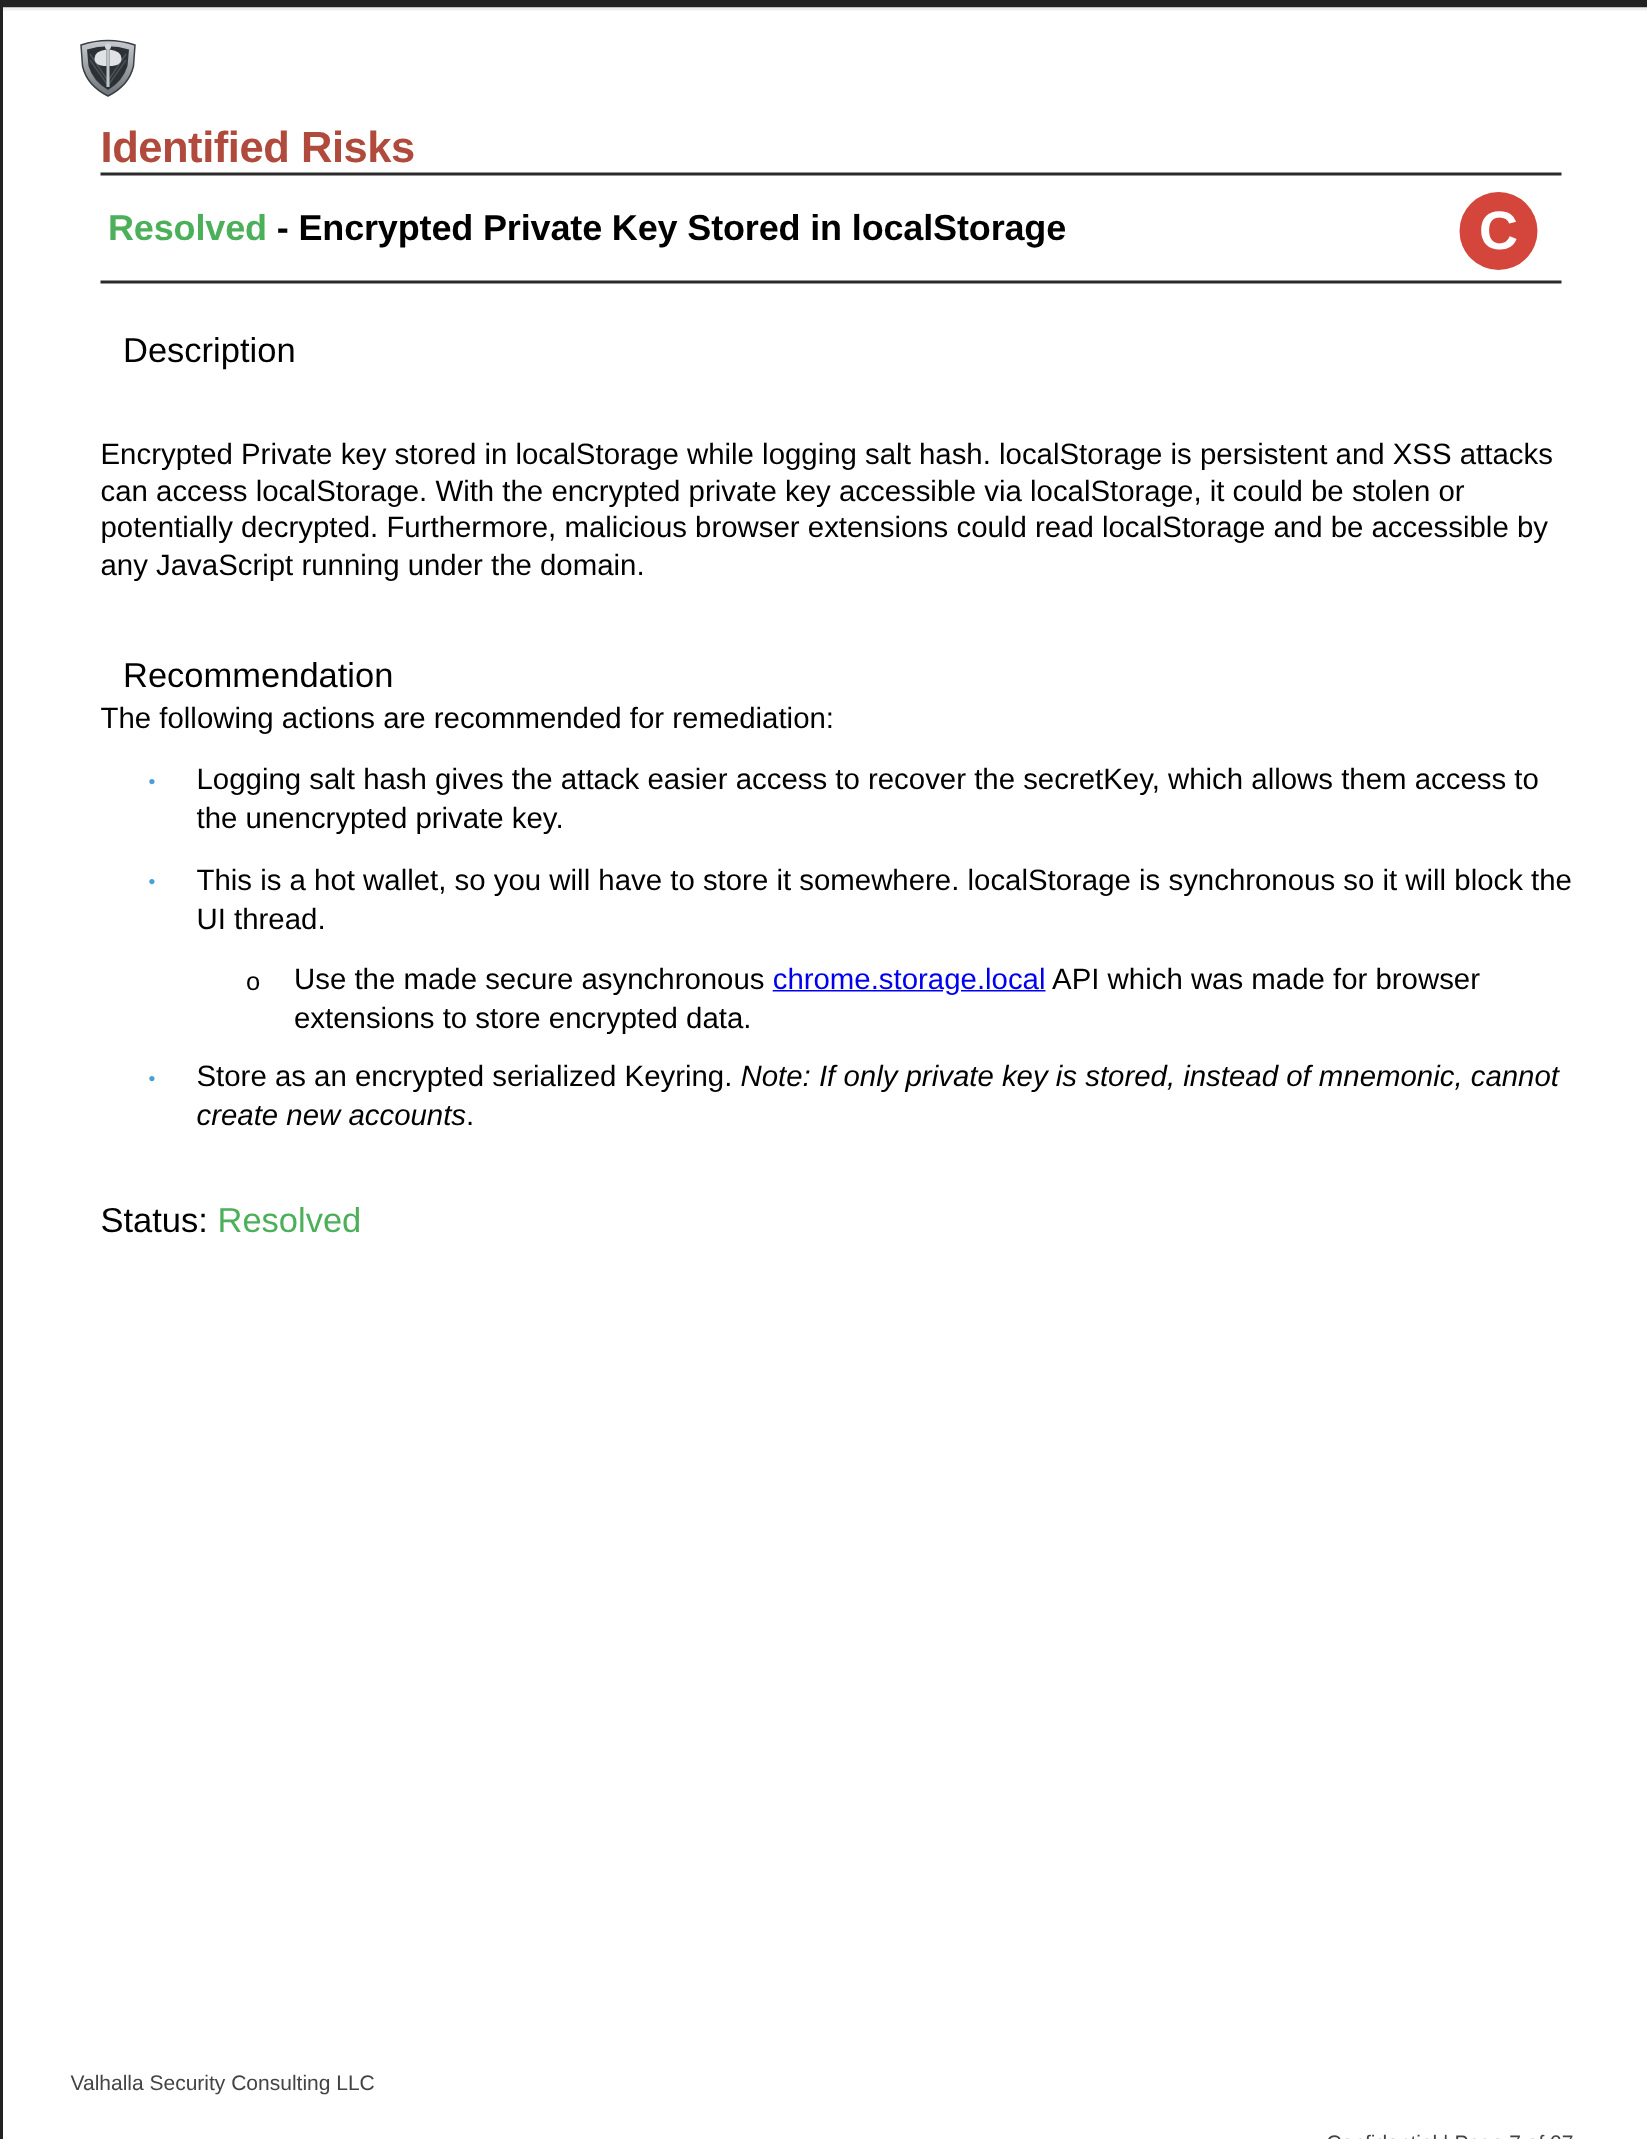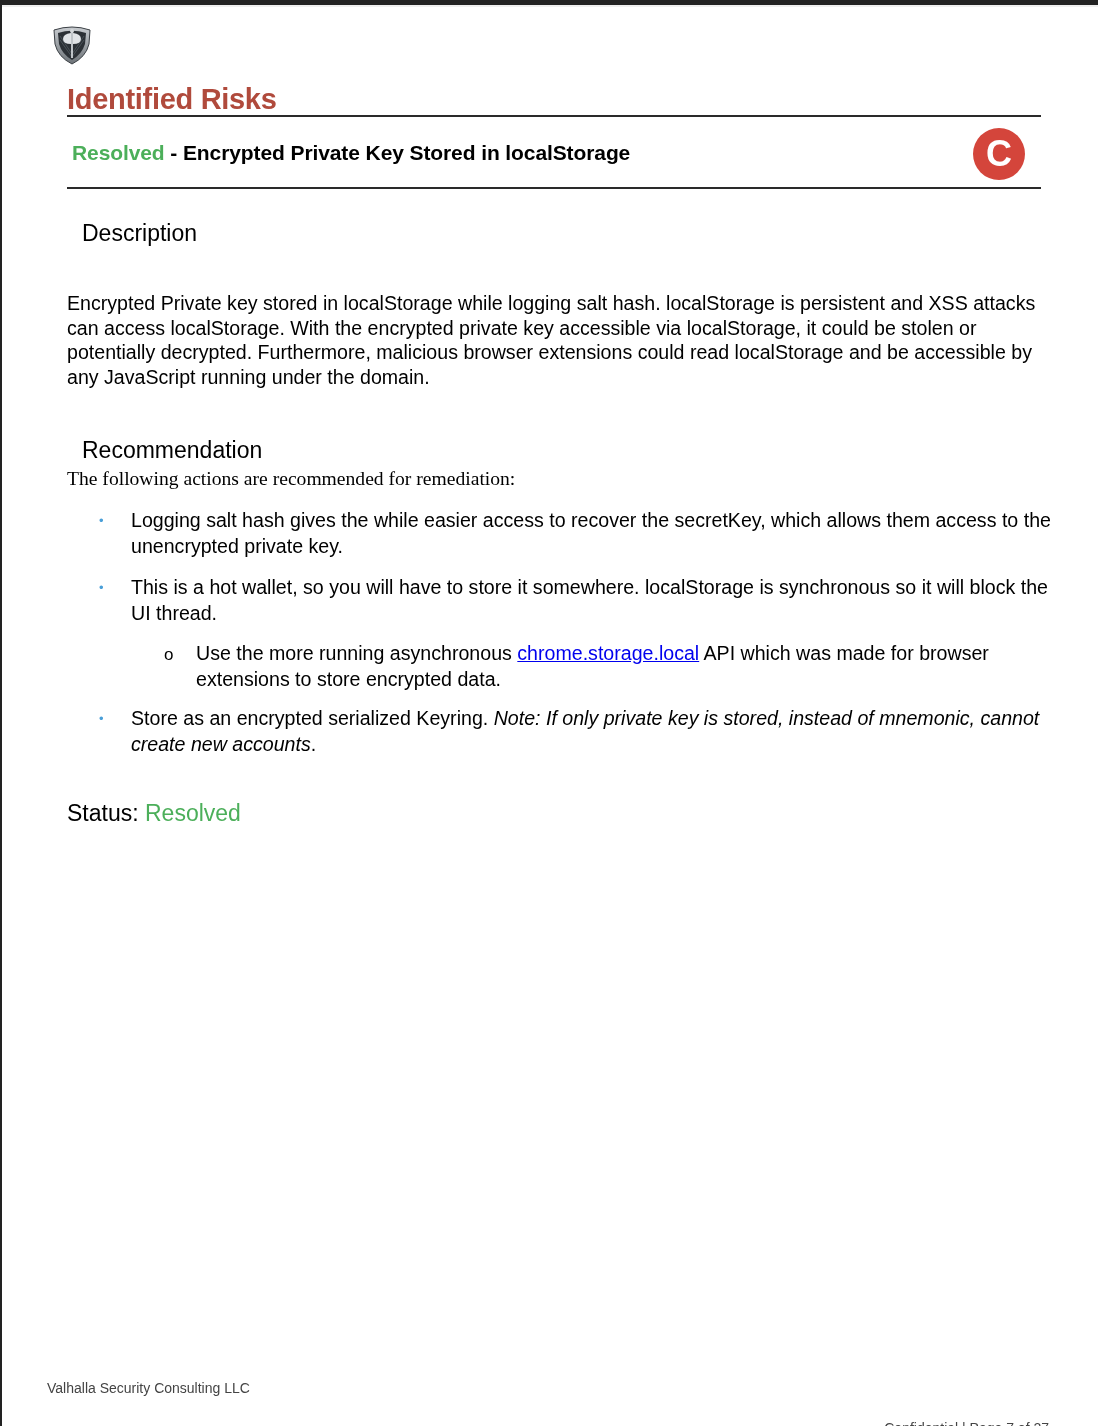--- a/index.html
+++ b/index.html
@@ -20,21 +20,21 @@
       position: absolute; left: 67px; top: 81px;
       font-size: 29px; color: #b04a3c; letter-spacing: -0.3px;
       margin: 0; font-weight: bold; line-height: 36px;
     }
     .rule { position: absolute; left: 67px; width: 974px; height: 2px; background: #2a2a2a; }
     .rule.r1 { top: 115px; }
     .rule.r2 { top: 187px; }
 
     .risk-title {
       position: absolute; left: 72px; top: 139px;
-      font-size: 21px; font-weight: bold; line-height: 28px; letter-spacing: -0.1px;
+      font-size: 24px; font-weight: bold; line-height: 28px; letter-spacing: -0.1px;
     }
     .green { color: #4caf5a; }
 
     .severity-badge {
       position: absolute; left: 973px; top: 128px;
       width: 52px; height: 52px; border-radius: 50%;
       background: #d4453b;
       color: #fff; font-weight: bold; font-size: 36px;
       display: flex; align-items: center; justify-content: center;
       line-height: 1;
@@ -45,21 +45,21 @@
       font-size: 23px; font-weight: normal; line-height: 30px;
     }
     .h2.desc { top: 203px; }
     .h2.rec { top: 420px; }
 
     .para {
       position: absolute; left: 67px; width: 975px; margin: 0;
       font-size: 19.6px; line-height: 24.7px;
     }
     .para.desc-text { top: 255px; margin-top: 36px; }
-    .para.intro { top: 467px; font-family: Liberation Serif, serif; }
+    .para.intro { top: 467px; }
 
     .bullet {
       position: absolute; left: 131px; width: 920px;
       font-size: 19.6px; line-height: 25.5px;
     }
     .bullet .dot {
       position: absolute; left: -32px; top: 0;
       color: #4a9fd8; font-size: 13px; line-height: 25.5px;
     }
     .b1 { top: 508px; }
@@ -123,31 +123,31 @@
 <div class="rule r2"></div>
 
 <h2 class="h2 desc">Description</h2>
 <p class="para desc-text">Encrypted Private key stored in localStorage while logging salt hash. localStorage is persistent and XSS attacks can access localStorage. With the encrypted private key accessible via localStorage, it could be stolen or potentially decrypted. Furthermore, malicious browser extensions could read localStorage and be accessible by any JavaScript running under the domain.</p>
 
 <h2 class="h2 rec">Recommendation</h2>
 <p class="para intro">The following actions are recommended for remediation:</p>
 
 <div class="bullet b1">
   <span class="dot">•</span>
-  <span>Logging salt hash gives the while easier access to recover the secretKey, which allows them access to the unencrypted private key.</span>
+  <span>Logging salt hash gives the attack easier access to recover the secretKey, which allows them access to the unencrypted private key.</span>
 </div>
 
 <div class="bullet b2">
   <span class="dot">•</span>
   <span>This is a hot wallet, so you will have to store it somewhere. localStorage is synchronous so it will block the UI thread.</span>
 </div>
 
 <div class="sub-bullet">
   <span class="circ">o</span>
-  <span>Use the more running asynchronous </span><a class="link" href="#">chrome.storage.local</a><span> API which was made for browser extensions to store encrypted data.</span>
+  <span>Use the made secure asynchronous </span><a class="link" href="#">chrome.storage.local</a><span> API which was made for browser extensions to store encrypted data.</span>
 </div>
 
 <div class="bullet b3">
   <span class="dot">•</span>
   <span>Store as an encrypted serialized Keyring. </span><span class="ital">Note: If only private key is stored, instead of mnemonic, cannot create new accounts</span><span>.</span>
 </div>
 
 <div class="status">
   <span>Status: </span><span class="green">Resolved</span>
 </div>

